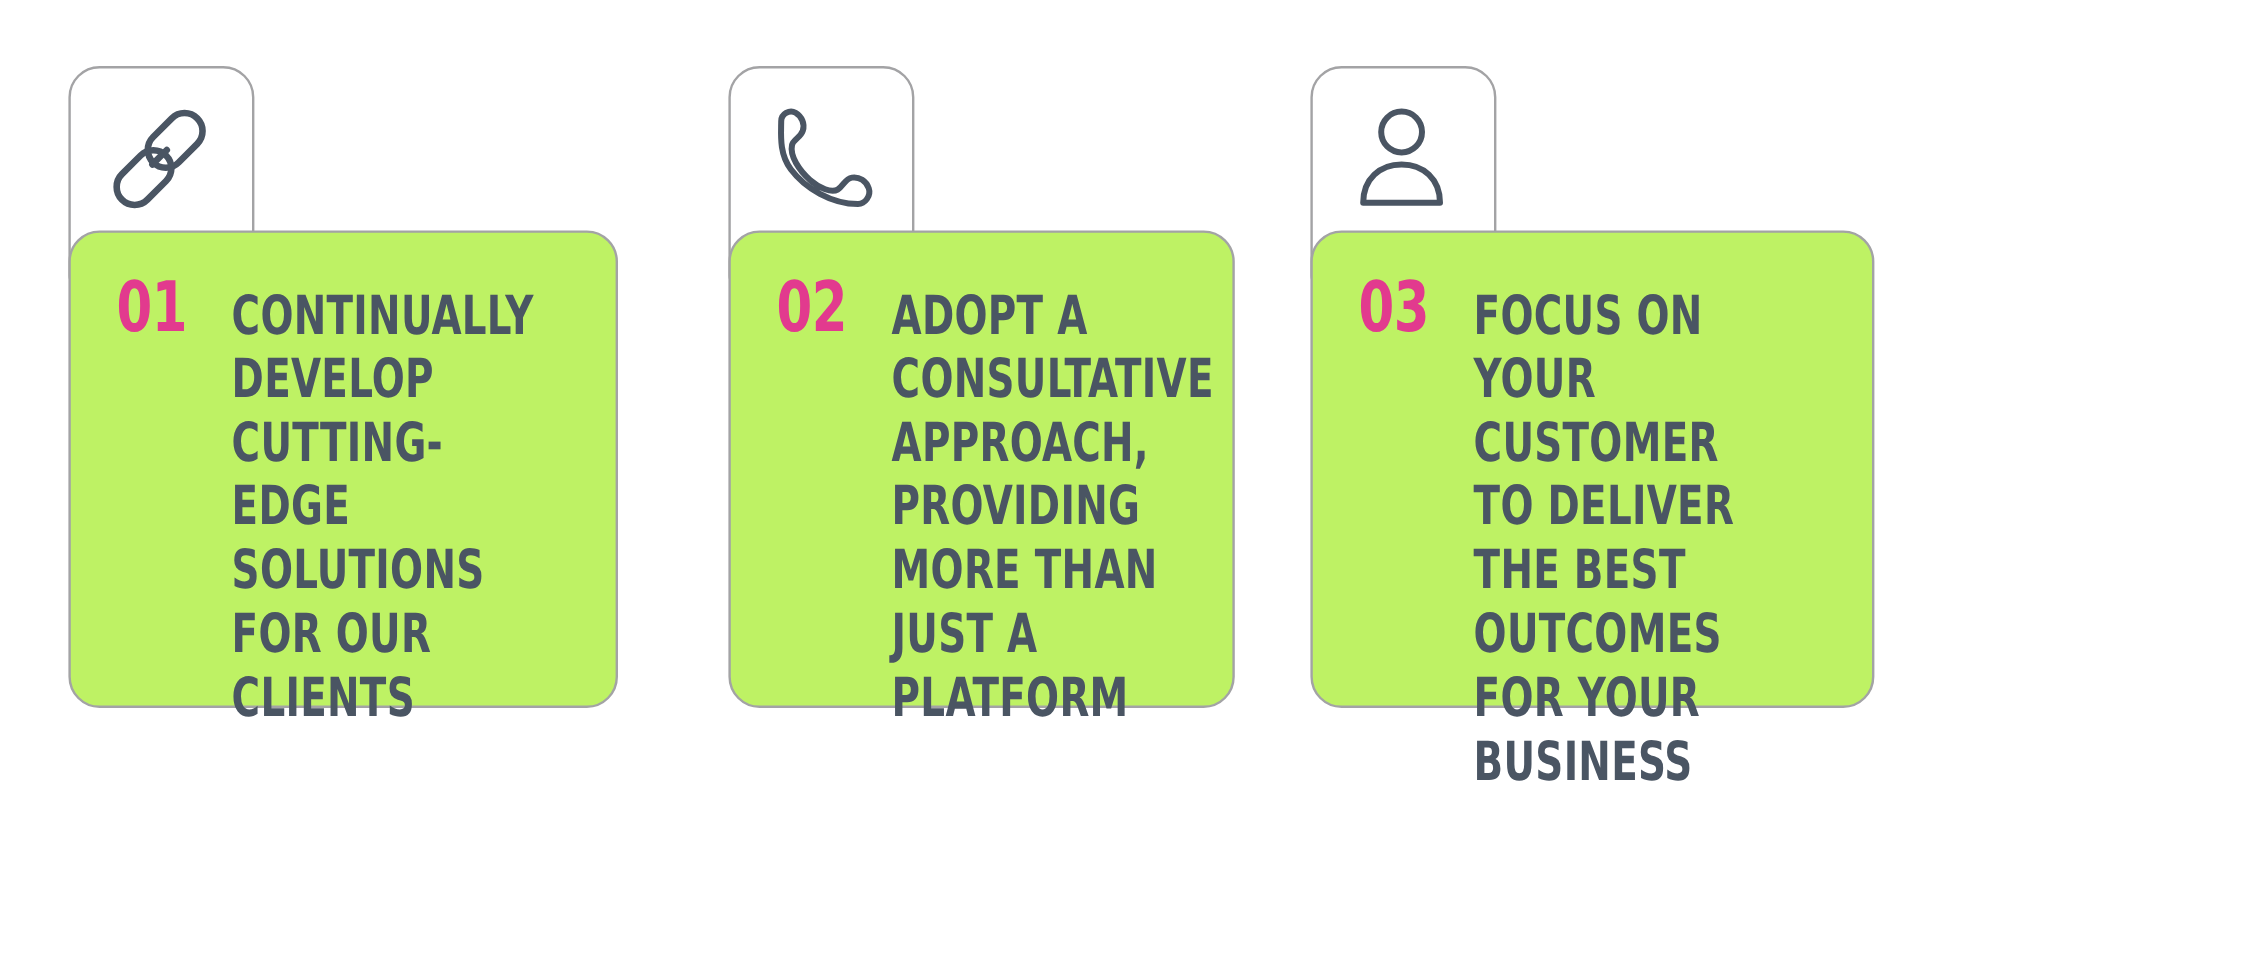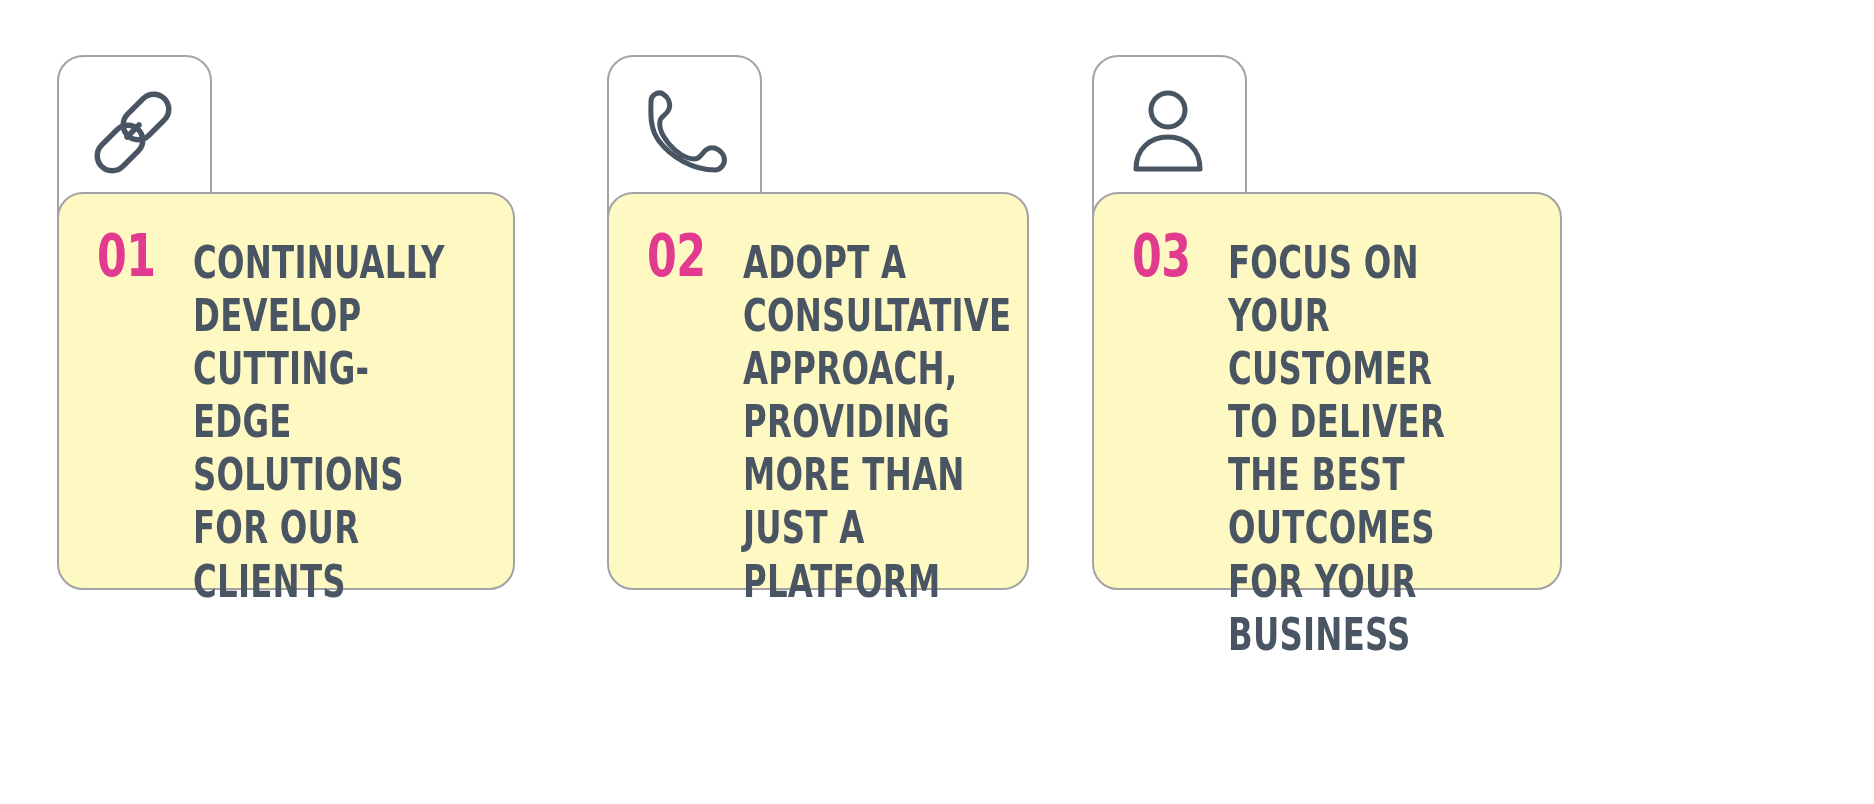--- a/index.html
+++ b/index.html
@@ -60,21 +60,21 @@
 
   
   .body-card {
     position: absolute;
     left: 57px;
     top: 192px;
     width: 458px;
     height: 398px;
     border: 2px solid #a3a3a5;
     border-radius: 26px;
-    background: #fef9c3;
+    background: #bef264;
     box-sizing: border-box;
     z-index: 2;
     padding: 36px 30px 20px 38px;
   }
   .card-group.g2 .body-card { width: 422px; }
   .card-group.g3 .body-card { width: 470px; }
 
   .content-row {
     display: flex;
     align-items: flex-start;

